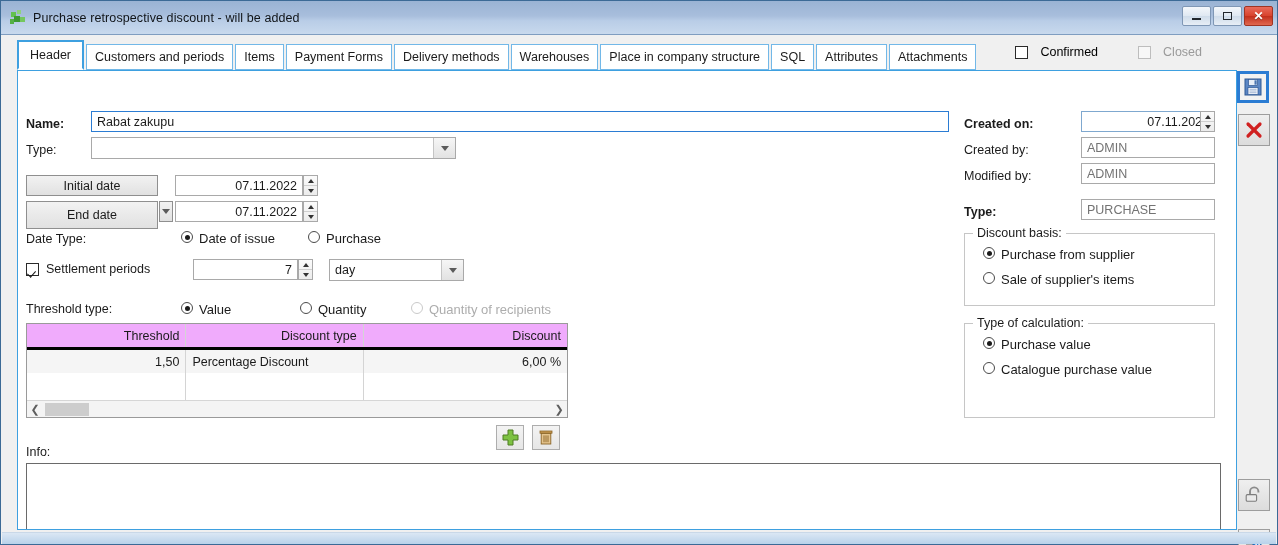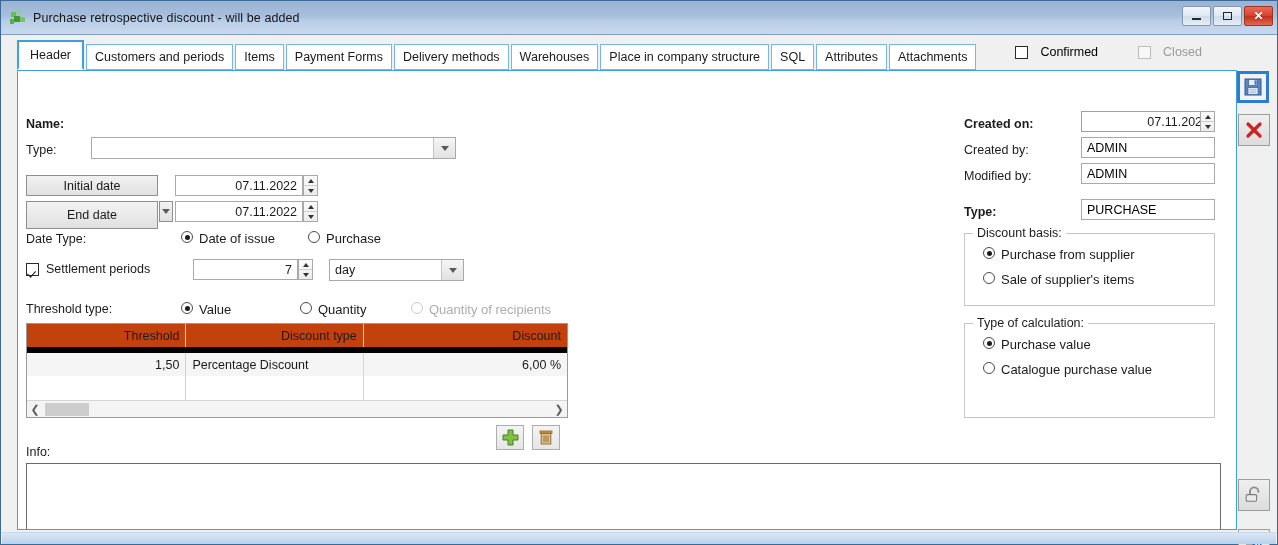--- a/index.html
+++ b/index.html
@@ -124,21 +124,21 @@
   .lbl.b { font-weight: bold; }
   .field {
     position: absolute;
     border: 1px solid #a9a9a9;
     background: #ffffff;
     font-size: 12.5px; color: #1b1b1b;
     display: flex; align-items: center;
     padding: 0 5px;
   }
   .field.focus { border: 1px solid #2b7cd3; }
-  .field.ro { background: #ffffff; color: #000000; }
+  .field.ro { background: #ffffff; color: #737373; }
   .field.right { justify-content: flex-end; }
   .combo { position: absolute; border: 1px solid #a9a9a9; background: #fff; display: flex; align-items: center; }
   .combo .txt { flex: 1; padding-left: 5px; font-size: 12.5px; color: #1b1b1b; }
   .combo .arrow {
     width: 22px; align-self: stretch;
     background: linear-gradient(to bottom,#f6f6f6,#e2e2e2);
     border-left: 1px solid #c4c4c4;
     display: flex; align-items: center; justify-content: center;
   }
   .chev { width: 8px; height: 5px; position: relative; }
@@ -172,21 +172,21 @@
   .cbx { position: absolute; display:flex; align-items:center; gap:7px; font-size:12.5px; color:#1b1b1b; white-space:nowrap;}
   .cbx .bx { width:13px; height:13px; border:1px solid #2a2a2a; background:#fff; position:relative; flex:none;}
   .cbx.on .bx::after {
     content:""; position:absolute; left:2px; top:5px; width:4px; height:7px;
     border:solid #1b1b1b; border-width:0 1.6px 1.6px 0; transform: rotate(42deg);
   }
 
   
   .grid { position: absolute; border: 1px solid #9a9a9a; background:#fff; overflow:hidden;}
   .grow { display: flex; }
-  .ghead { background:#c2410c; border-bottom:6px solid #000000;justify-content:center; }
+  .ghead { background:#f0abfc; border-bottom:3px solid #000000;justify-content:center; }
   .gcell {
     font-size: 12.5px; color:#1b1b1b;
     padding: 0 6px; height: 23px;
     display:flex; align-items:center;
     border-right: 1px solid #d4d4d4;
     overflow:hidden; white-space:nowrap;
   }
   .gcell.r { justify-content: flex-end; }
   .gcell:last-child { border-right: none; }
   .grow.alt { background: #f5f5f5; }
@@ -304,20 +304,23 @@
       <label class="chk-wrap disabled">
         <span class="chk-box"></span>
         <span>Closed</span>
       </label>
     </div>
 
     <div class="panel">
       <div class="pad">
 
         <span class="lbl b" style="left:8px; top:46px;">Name:</span>
+        <div class="field focus" style="left:73px; top:40px; width:858px; height:21px;">
+          <span>Rabat zakupu</span>
+        </div>
 
         <span class="lbl" style="left:8px; top:72px;">Type:</span>
         <div class="combo" style="left:73px; top:66px; width:365px; height:22px;">
           <span class="txt"></span>
           <span class="arrow">
               <span class="chev"></span>
             </span>
         </div>
 
         <div class="btn3d" style="left:8px; top:104px; width:132px; height:21px;">

